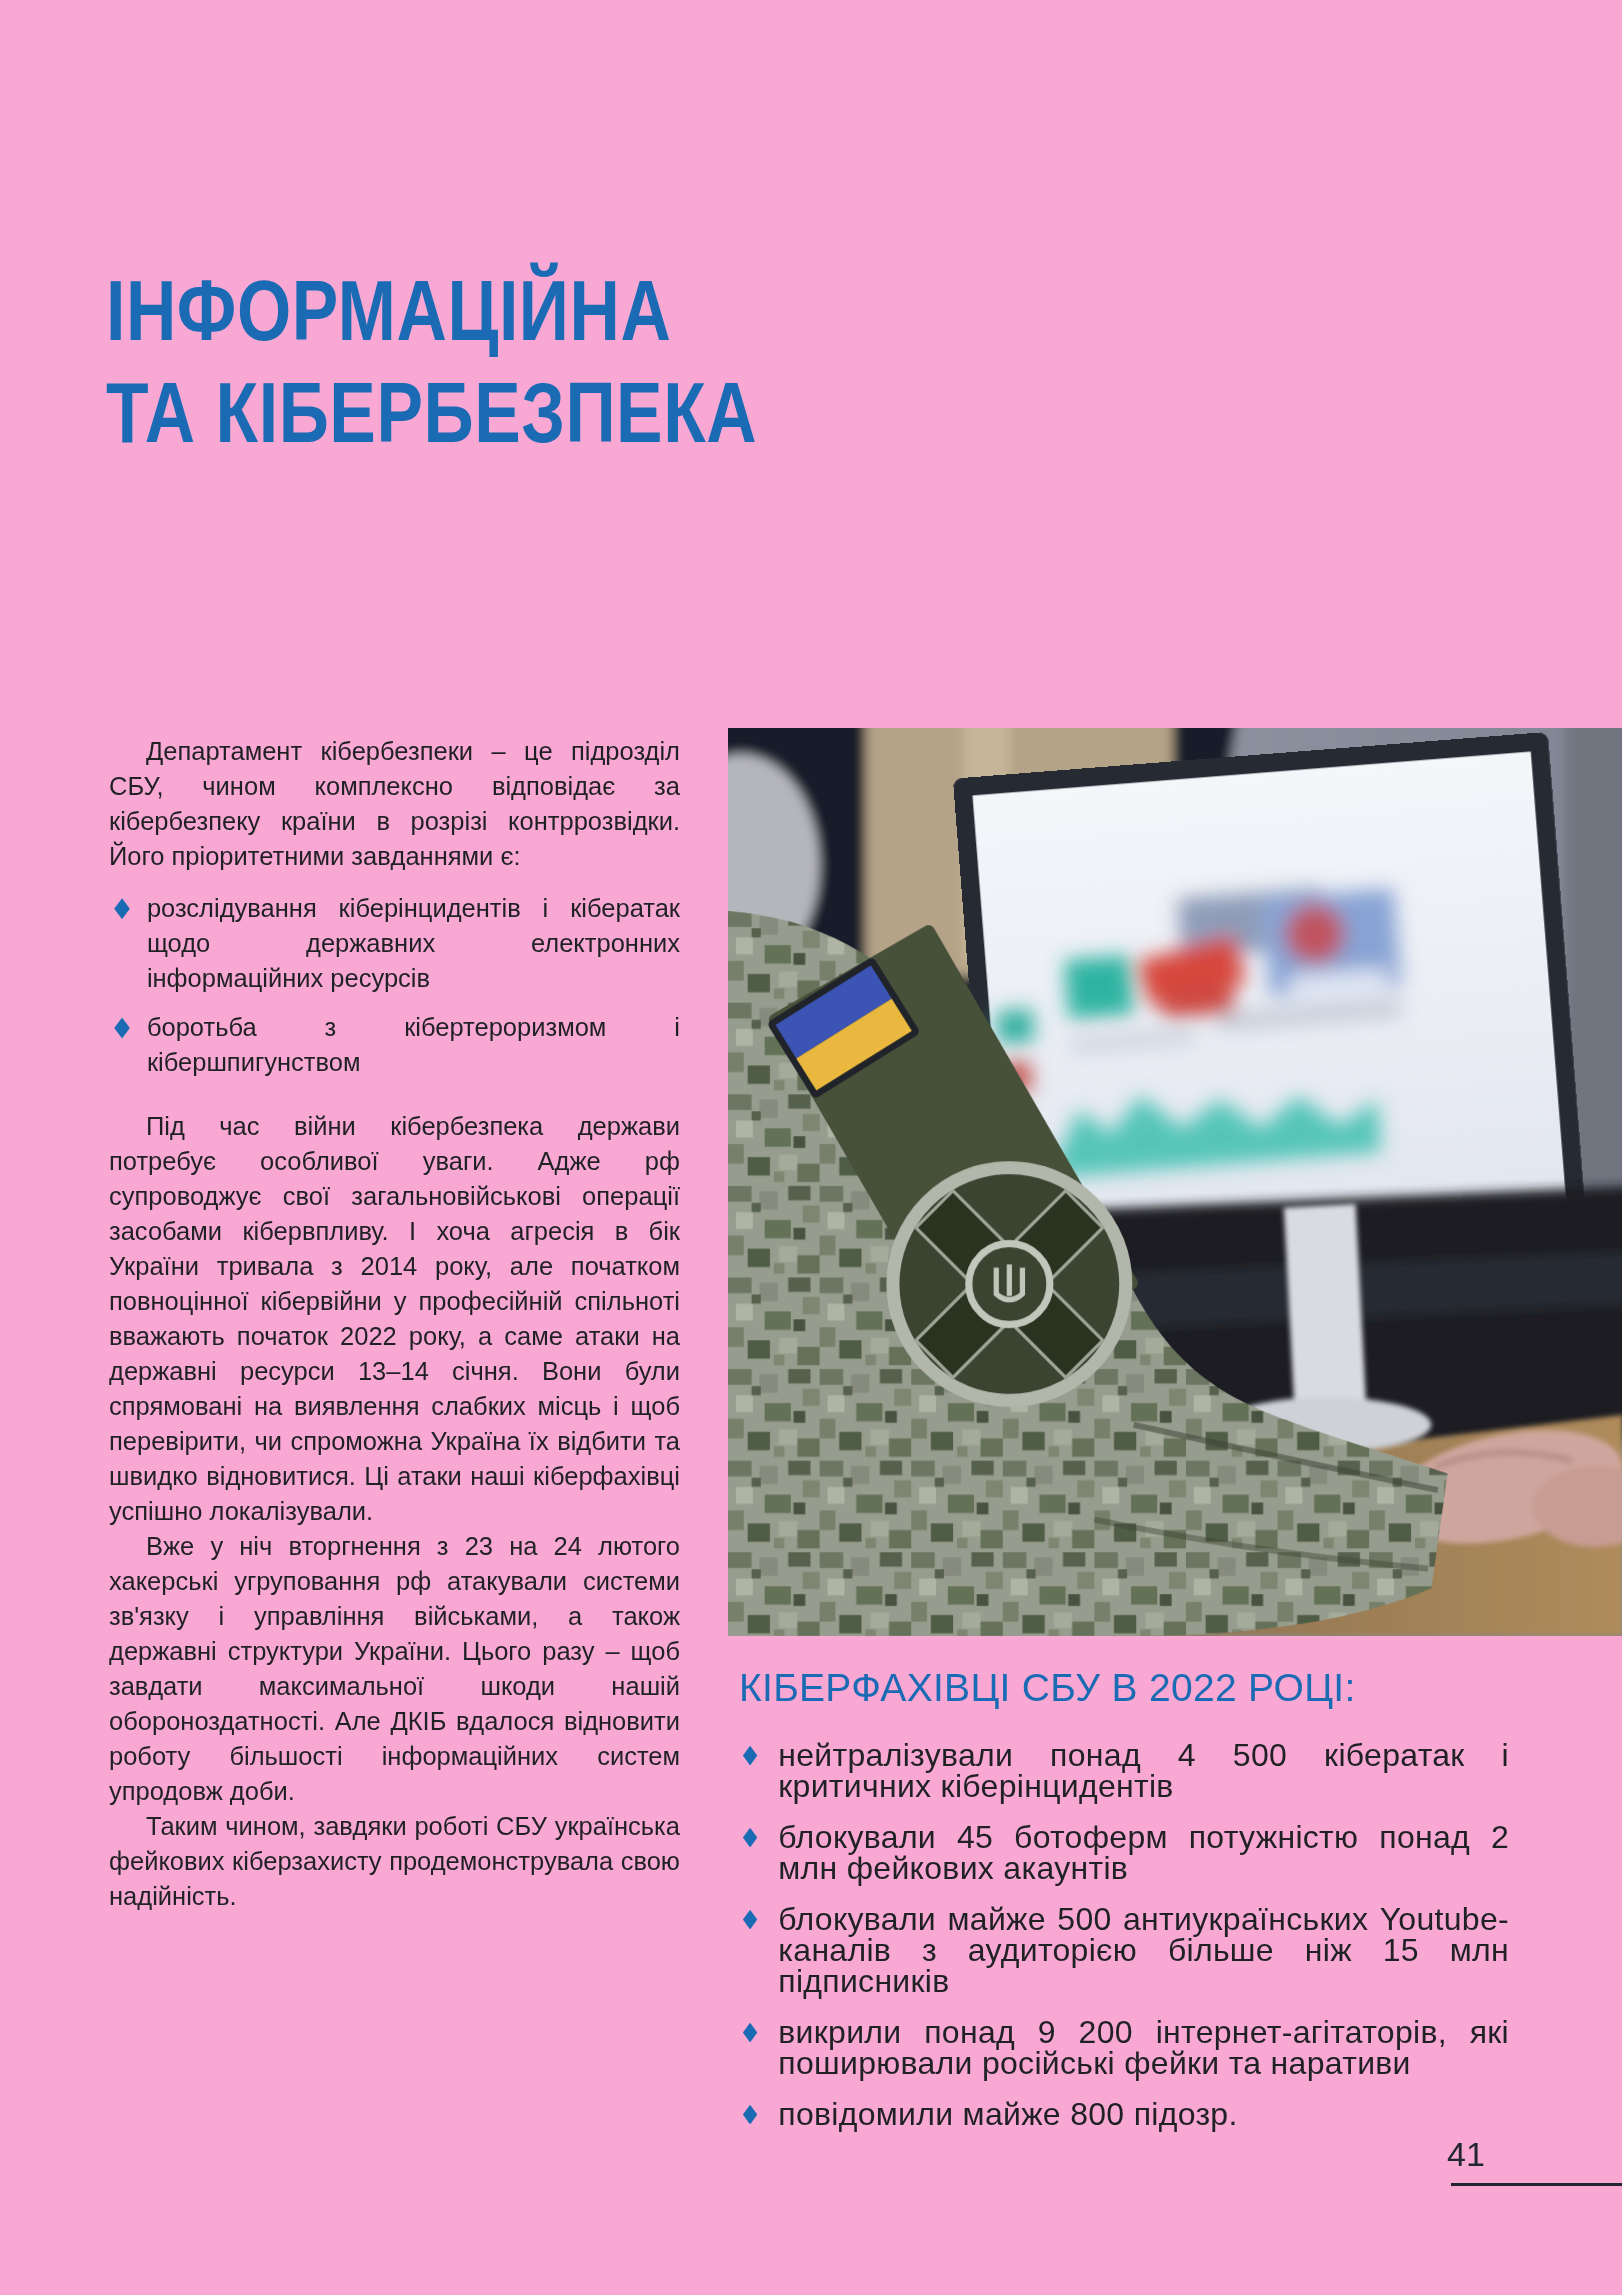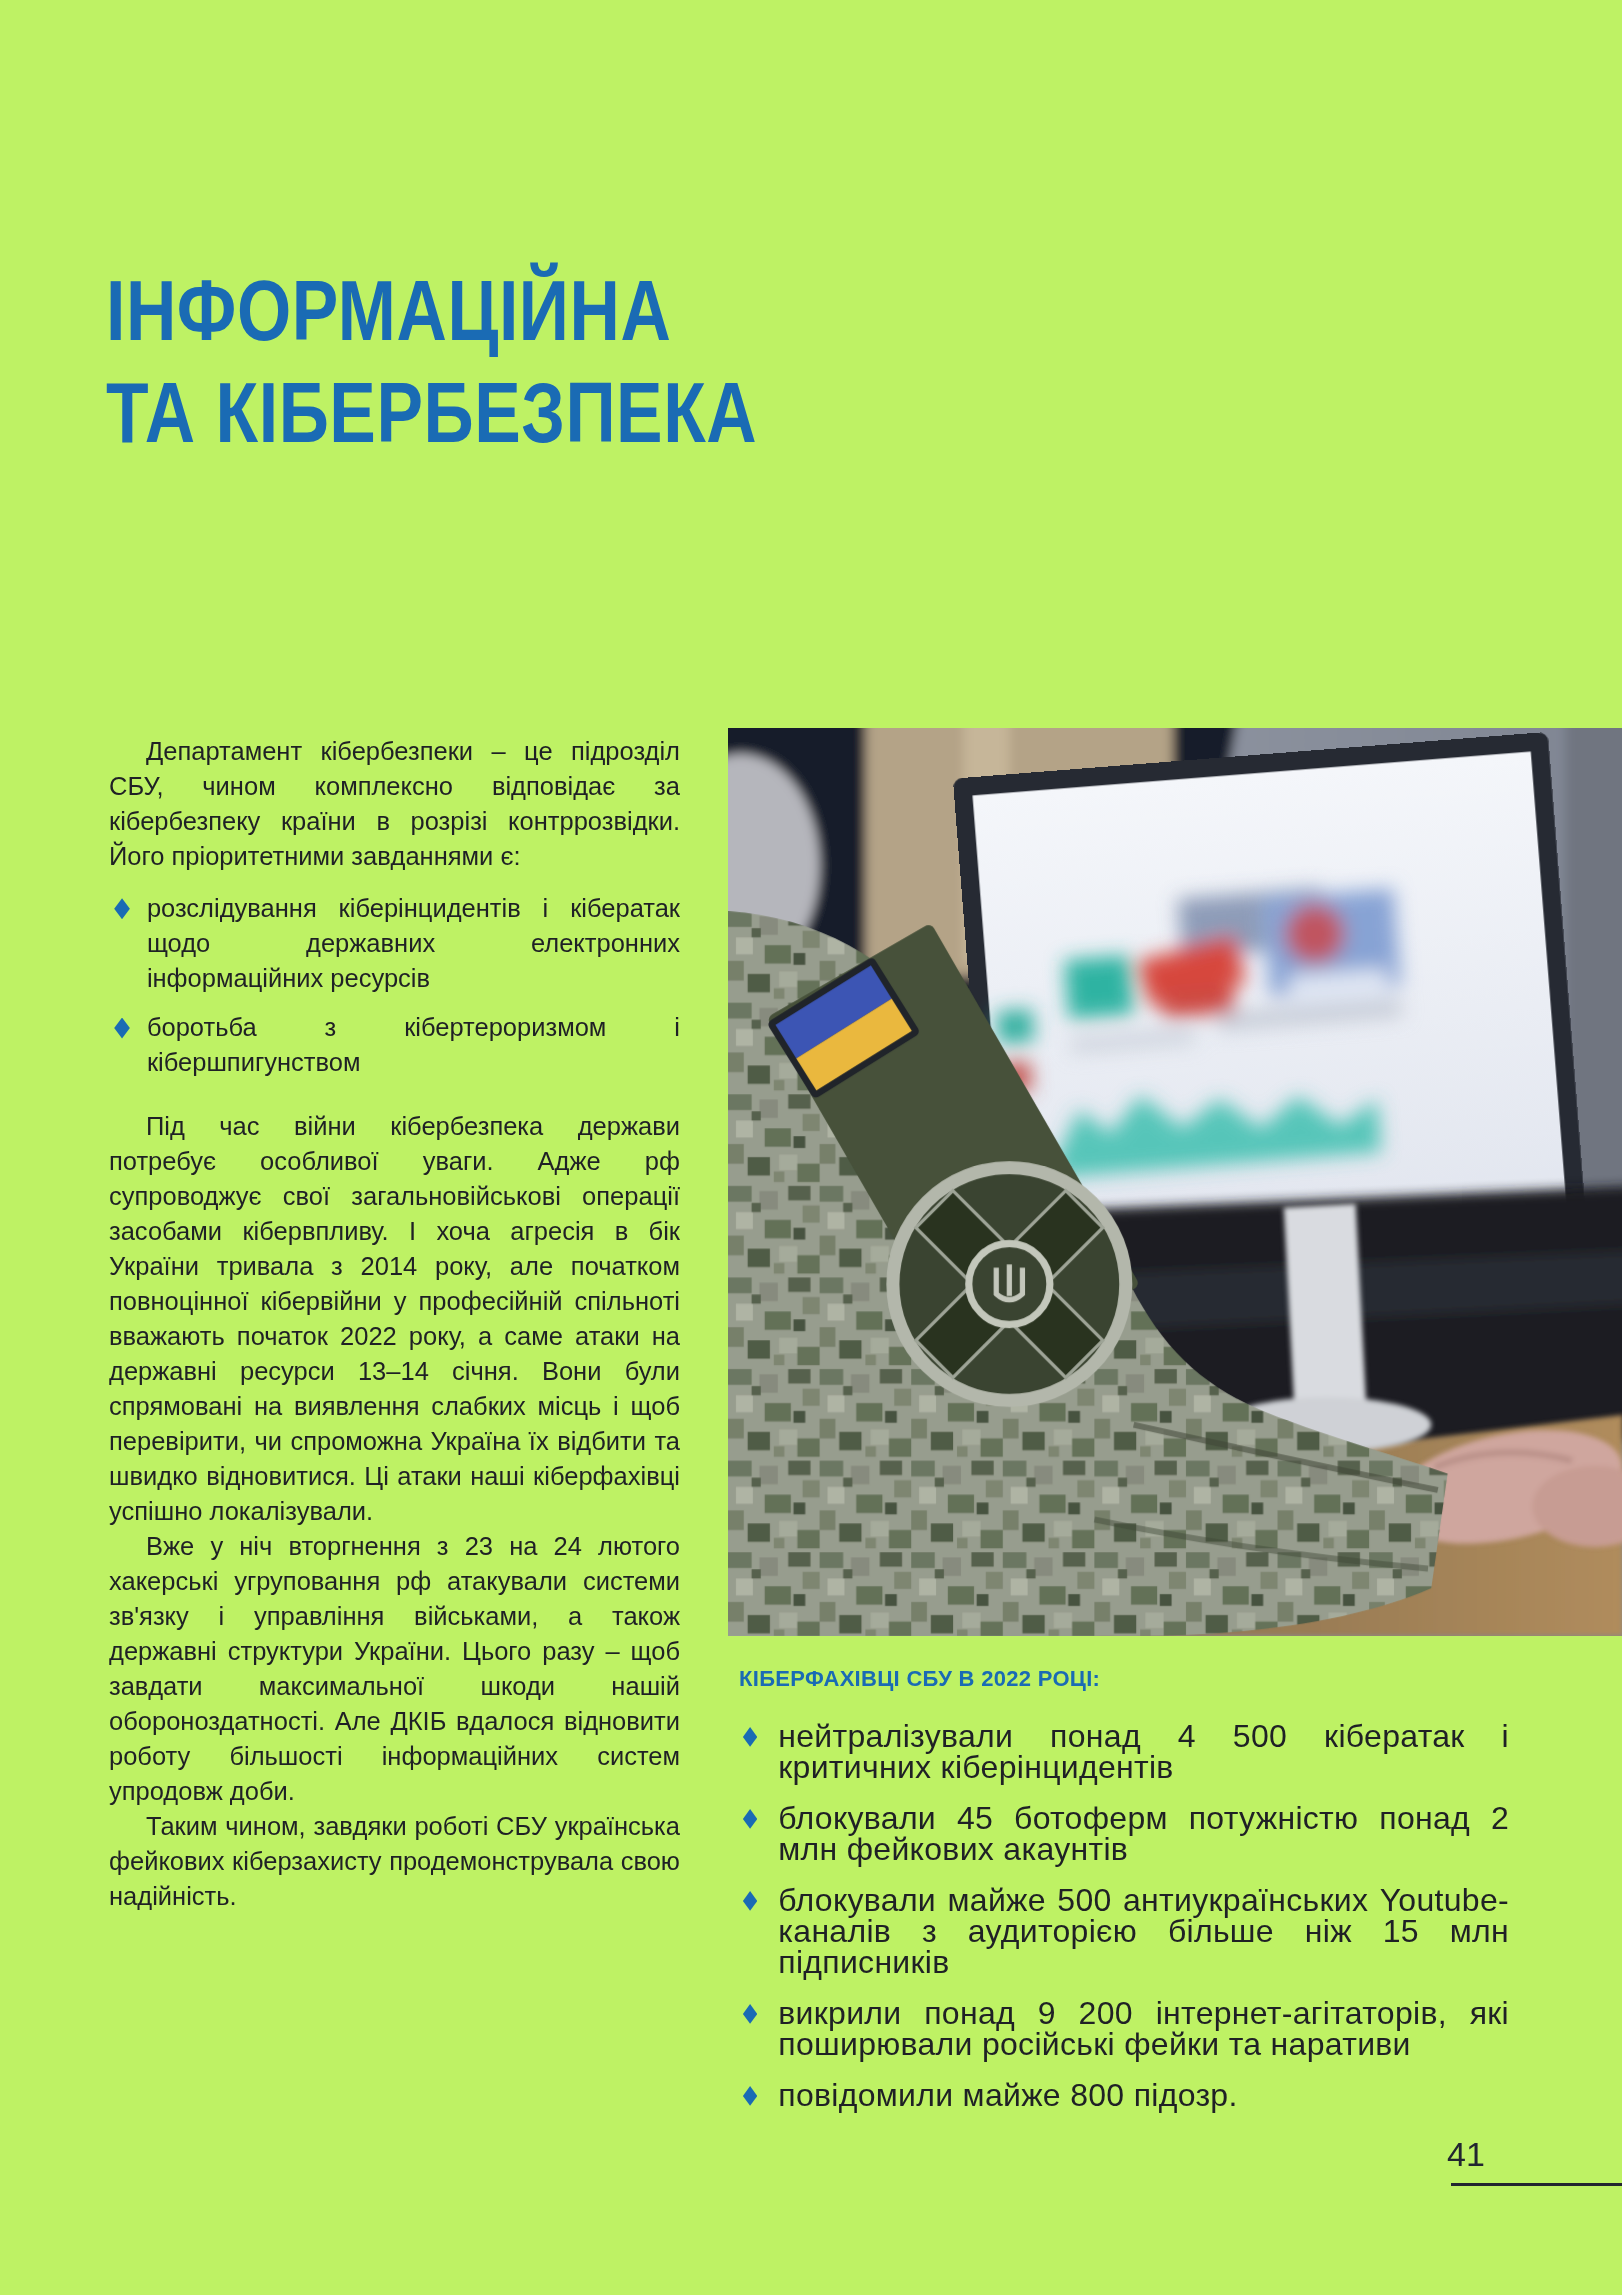--- a/index.html
+++ b/index.html
@@ -1,19 +1,19 @@
 <!DOCTYPE html>
 <html lang="uk" style="--accent: #1a6bb4; --body-text: #1f2125; --footer-text: #222630;font-size:10.5px"><head>
 <meta charset="utf-8">
 <style>
   html,body{margin:0;padding:0;background:#ffffff;}
   .page{
     position:relative;
     width:1623px;height:2295px;
-    background:#bef264;
+    background:#f9a8d4;
     font-family:"Liberation Sans","DejaVu Sans",sans-serif;
     color:var(--body-text,#1f2125);
     overflow:hidden;
   }
   
   .doc-title{
     position:absolute;left:106px;top:260px;margin:0;
     font-size:85px;line-height:1.2;font-weight:700;
     color:var(--accent,#1a6bb4);
     transform:scaleX(0.82);transform-origin:left top;
@@ -39,21 +39,21 @@
   .photo{
     position:absolute;left:728px;top:728px;width:895px;height:908px;
     overflow:hidden;background:#8d93a0;
   }
   .photo svg{display:block;width:100%;height:100%;}
   
   .sidebar{
     position:absolute;left:739px;top:1667px;width:770px;
   }
   .sidebar h2{
-    margin:0 0 30px 0;font-size:22px;line-height:1.1;font-weight:700;
+    margin:0 0 30px 0;font-size:39px;line-height:1.1;font-weight:400;
     color:var(--accent,#1a6bb4);letter-spacing:0.3px;
   }
   .ach-list{list-style:none;margin:0;padding:0;font-size:32px;line-height:31px;letter-spacing:0.3px;}
   .ach-list li{display:flex;margin:0 0 20px 0;}
   .ach-list li:last-child{margin-bottom:0;}
   .ach-list .diamond{width:14.4px;height:19.6px;margin:5.9px 21px 0 3.9px;}
   .ach-list .li-text{flex:1;text-align:justify;}
   
   .page-number{
     position:absolute;left:1447px;top:2135px;

